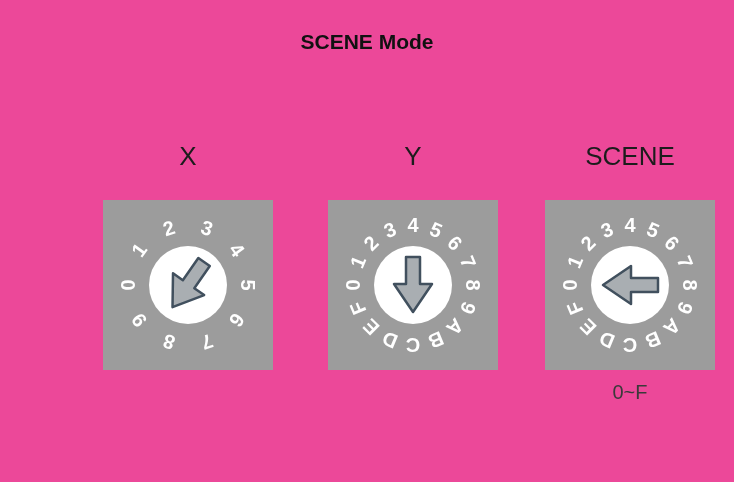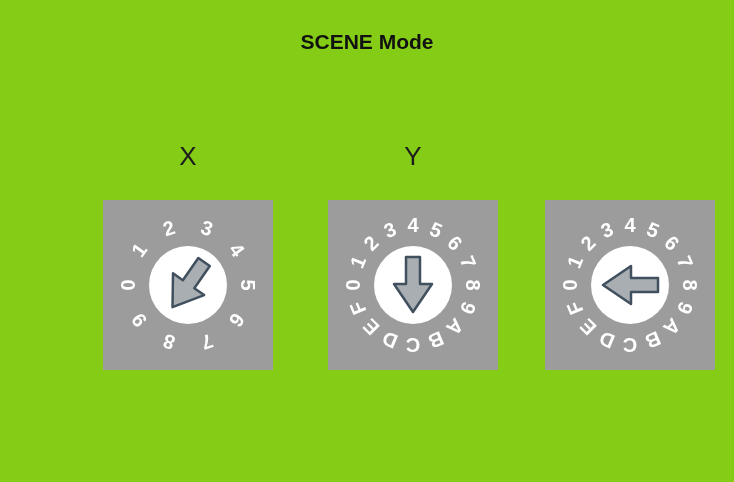--- a/index.html
+++ b/index.html
@@ -1,16 +1,16 @@
 <!DOCTYPE html>
 <html><head>
 <meta charset="utf-8">
 <style>
   html,body{margin:0;padding:0;background:#ffffff;}
-  #page{position:relative;width:734px;height:482px;background:#84cc16;
+  #page{position:relative;width:734px;height:482px;background:#ec4899;
         font-family:"Liberation Sans",sans-serif;overflow:hidden;}
 
   .page-title{position:absolute;top:30px;left:0;width:100%;text-align:center;
               font-size:21px;font-weight:bold;color:#111;}
 
   .dial{position:absolute;top:200px;width:170px;}
   .dial:nth-child(1){left:103px;}
   .dial:nth-child(2){left:328px;}
   .dial:nth-child(3){left:545px;}
 
@@ -79,20 +79,21 @@
           <span class="dial-char" style="left: 42.5736px; top: 127.426px; color: rgb(255, 255, 255); transform: translate(-50%, -50%) rotate(225deg);">E</span>
           <span class="dial-char" style="left: 29.5672px; top: 107.961px; color: rgb(255, 255, 255); transform: translate(-50%, -50%) rotate(247.5deg);">F</span>
           <div class="dial-arrow" style="transform: rotate(0deg);">
             <svg width="44" height="62" viewBox="0 0 44 62">
               <path d="M15 3 H29 V30 H41 L22 58 L3 30 H15 Z" fill="#a9aeb2" stroke="#41505e" stroke-width="2.5" stroke-linejoin="round"></path>
             </svg>
           </div>
         </div>
       </div>
       <div class="dial">
+        <div class="dial-label">SCENE</div>
         <div class="dial-square" style="background: rgb(156, 156, 156);">
           <div class="dial-circle" style="background: rgb(255, 255, 255);"></div>
           <span class="dial-char" style="left: 25px; top: 85px; color: rgb(255, 255, 255); transform: translate(-50%, -50%) rotate(270deg);">0</span>
           <span class="dial-char" style="left: 29.5672px; top: 62.039px; color: rgb(255, 255, 255); transform: translate(-50%, -50%) rotate(292.5deg);">1</span>
           <span class="dial-char" style="left: 42.5736px; top: 42.5736px; color: rgb(255, 255, 255); transform: translate(-50%, -50%) rotate(315deg);">2</span>
           <span class="dial-char" style="left: 62.039px; top: 29.5672px; color: rgb(255, 255, 255); transform: translate(-50%, -50%) rotate(337.5deg);">3</span>
           <span class="dial-char" style="left: 85px; top: 25px; color: rgb(255, 255, 255); transform: translate(-50%, -50%) rotate(0deg);">4</span>
           <span class="dial-char" style="left: 107.961px; top: 29.5672px; color: rgb(255, 255, 255); transform: translate(-50%, -50%) rotate(22.5deg);">5</span>
           <span class="dial-char" style="left: 127.426px; top: 42.5736px; color: rgb(255, 255, 255); transform: translate(-50%, -50%) rotate(45deg);">6</span>
           <span class="dial-char" style="left: 140.433px; top: 62.039px; color: rgb(255, 255, 255); transform: translate(-50%, -50%) rotate(67.5deg);">7</span>
@@ -104,16 +105,17 @@
           <span class="dial-char" style="left: 62.039px; top: 140.433px; color: rgb(255, 255, 255); transform: translate(-50%, -50%) rotate(202.5deg);">D</span>
           <span class="dial-char" style="left: 42.5736px; top: 127.426px; color: rgb(255, 255, 255); transform: translate(-50%, -50%) rotate(225deg);">E</span>
           <span class="dial-char" style="left: 29.5672px; top: 107.961px; color: rgb(255, 255, 255); transform: translate(-50%, -50%) rotate(247.5deg);">F</span>
           <div class="dial-arrow" style="transform: rotate(90deg);">
             <svg width="44" height="62" viewBox="0 0 44 62">
               <path d="M15 3 H29 V30 H41 L22 58 L3 30 H15 Z" fill="#a9aeb2" stroke="#41505e" stroke-width="2.5" stroke-linejoin="round"></path>
             </svg>
           </div>
         </div>
         <div class="dial-caption" style="color: rgb(58, 58, 58);">
+          <div>0~F</div>
         </div>
       </div>
     </div>
 </div>
 
 </body></html>

